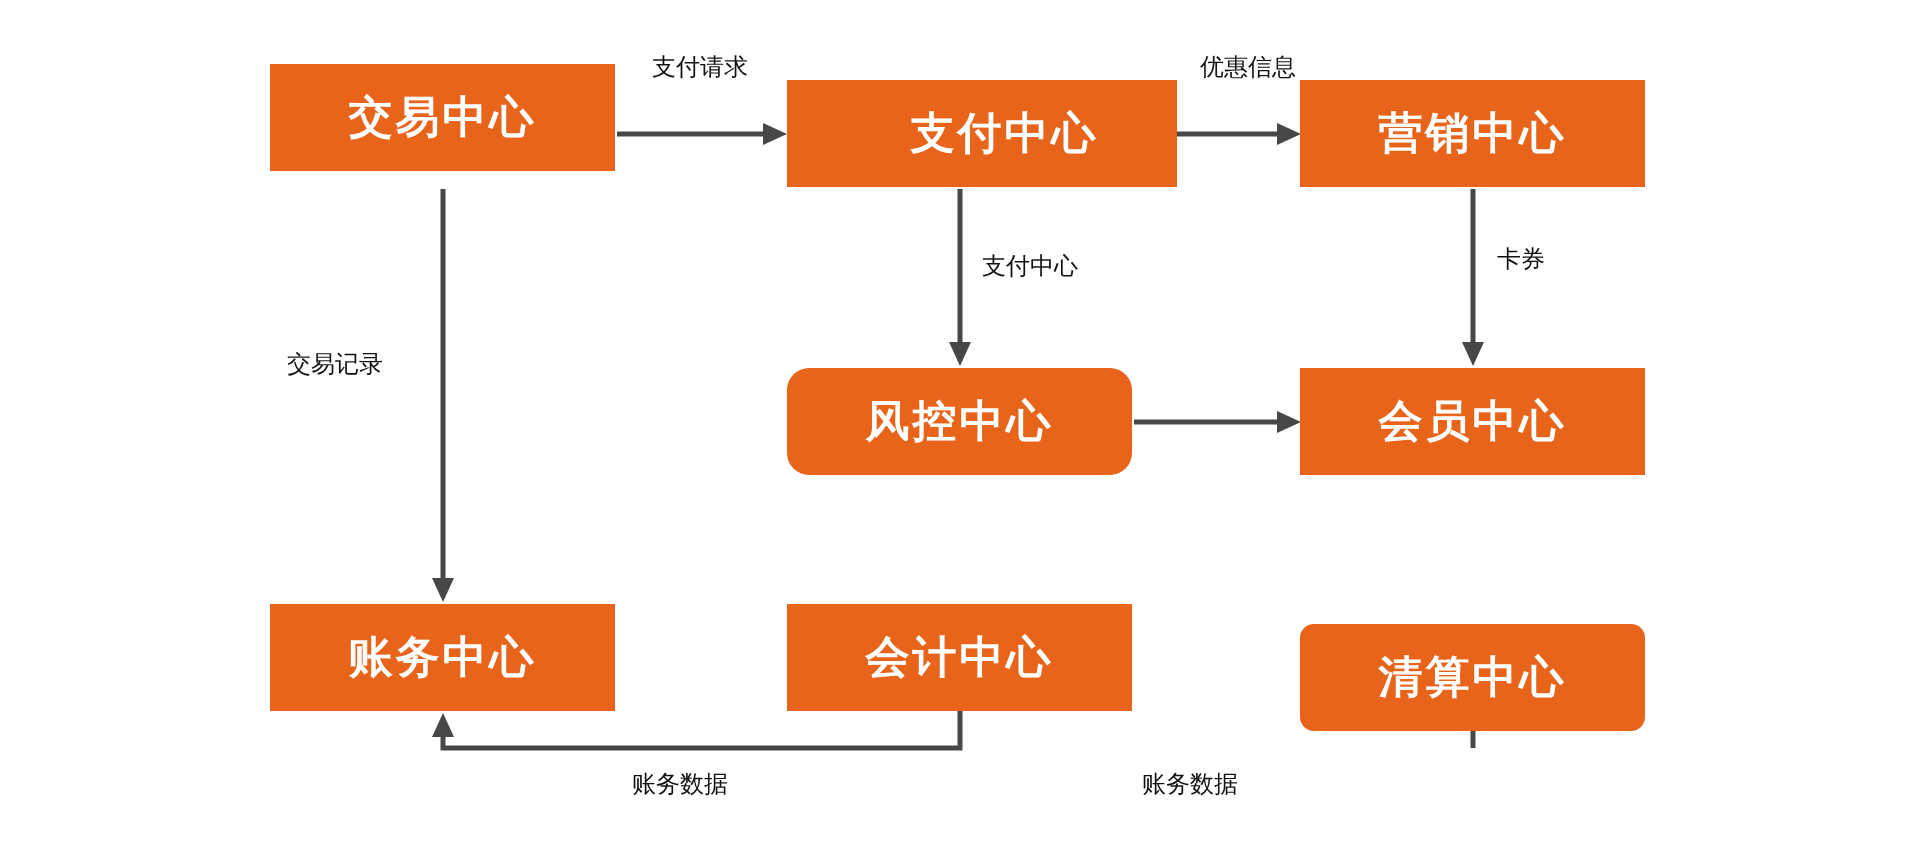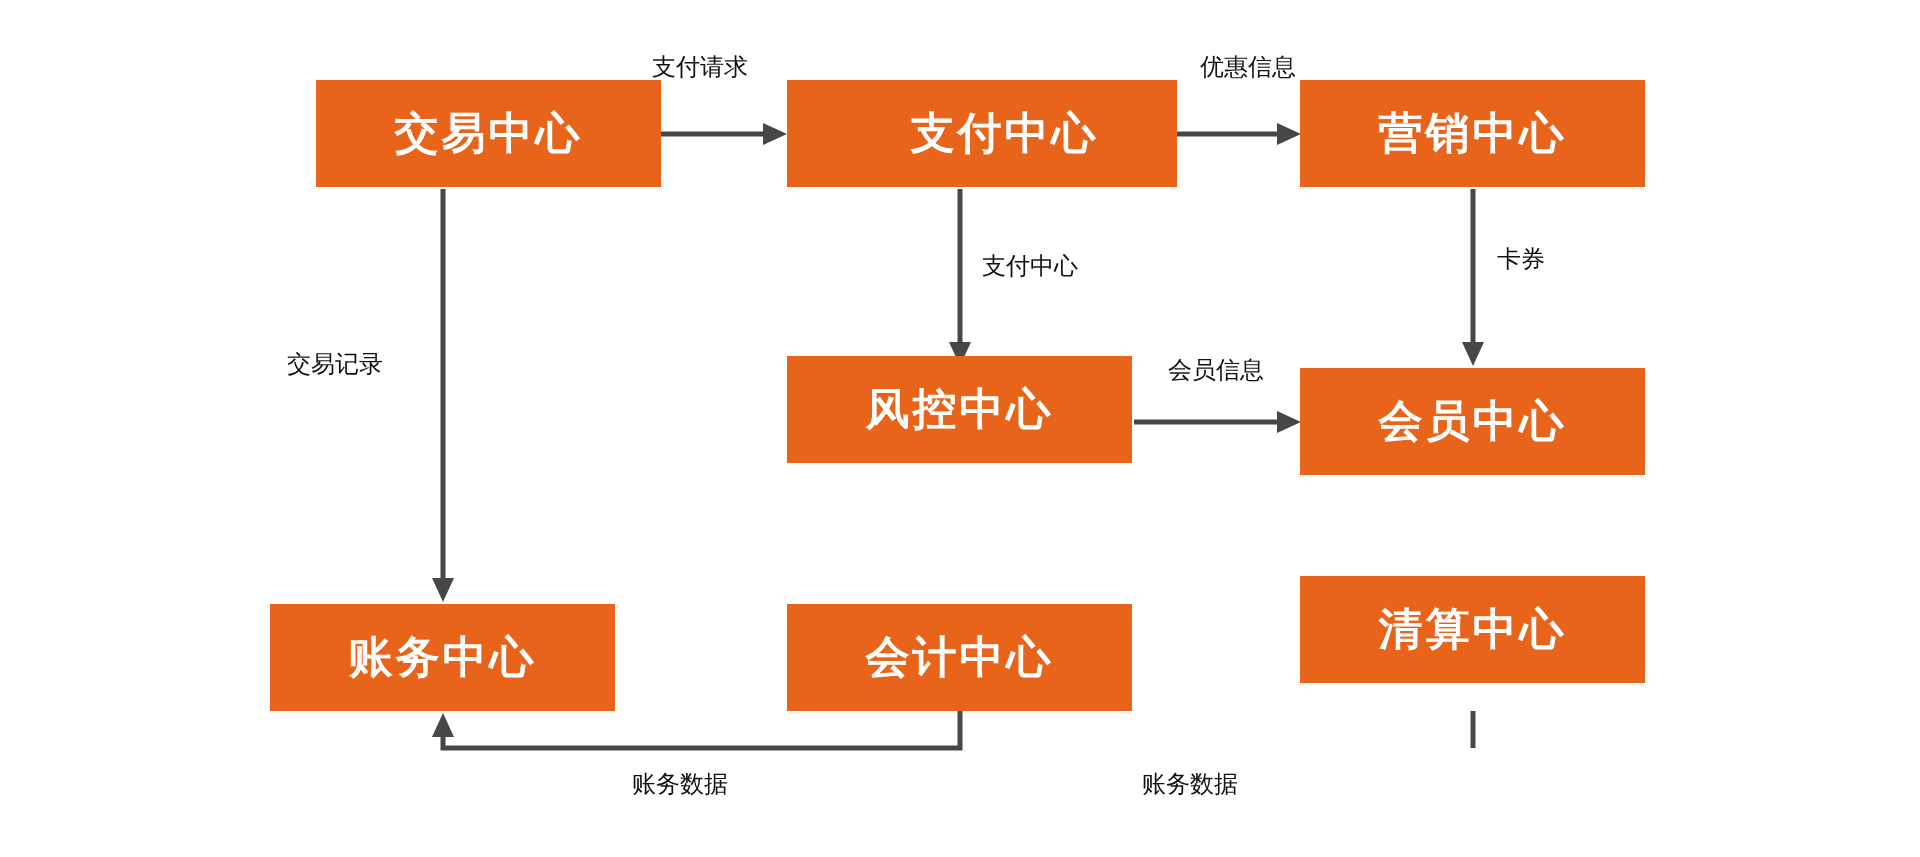--- a/index.html
+++ b/index.html
@@ -76,33 +76,32 @@
       <polygon points="432,578 454,578 443,602"></polygon>
     </g>
 
     <g>
       <path d="M960 711 V748 H443 V735"></path>
       <path d="M1473 711 V748"></path>
       <polygon points="432,737 454,737 443,713"></polygon>
     </g>
   </svg>
 
-  <div class="node" style="left:270px;top:80px;margin-left:46px;">交易中心</div>
+  <div class="node" style="left:270px;top:64px;">交易中心</div>
   <div class="node" style="left:787px;top:80px;padding-left:45px;">支付中心</div>
   <div class="node" style="left:1300px;top:80px;">营销中心</div>
 
-  <div class="node" style="left:787px;top:356px;">风控中心</div>
+  <div class="node" style="left:787px;top:368px;border-radius:22px;">风控中心</div>
   <div class="node" style="left:1300px;top:368px;">会员中心</div>
 
   <div class="node" style="left:270px;top:604px;">账务中心</div>
   <div class="node" style="left:787px;top:604px;">会计中心</div>
-  <div class="node" style="left:1300px;top:576px;">清算中心</div>
+  <div class="node" style="left:1300px;top:624px;border-radius:14px;">清算中心</div>
 
   <div class="edge-label w180" style="left:610px;top:53px;">支付请求</div>
   <div class="edge-label w180" style="left:1158px;top:53px;">优惠信息</div>
   <div class="edge-label" style="left:982px;top:252px;">支付中心</div>
   <div class="edge-label" style="left:1497px;top:245px;">卡券</div>
-  <div class="edge-label w180" style="left:1126px;top:356px;">会员信息</div>
   <div class="edge-label alignr" style="left:245px;top:350px;">交易记录</div>
   <div class="edge-label w180" style="left:590px;top:770px;">账务数据</div>
   <div class="edge-label w180" style="left:1100px;top:770px;">账务数据</div>
 
 </div>
 
 </body></html>

